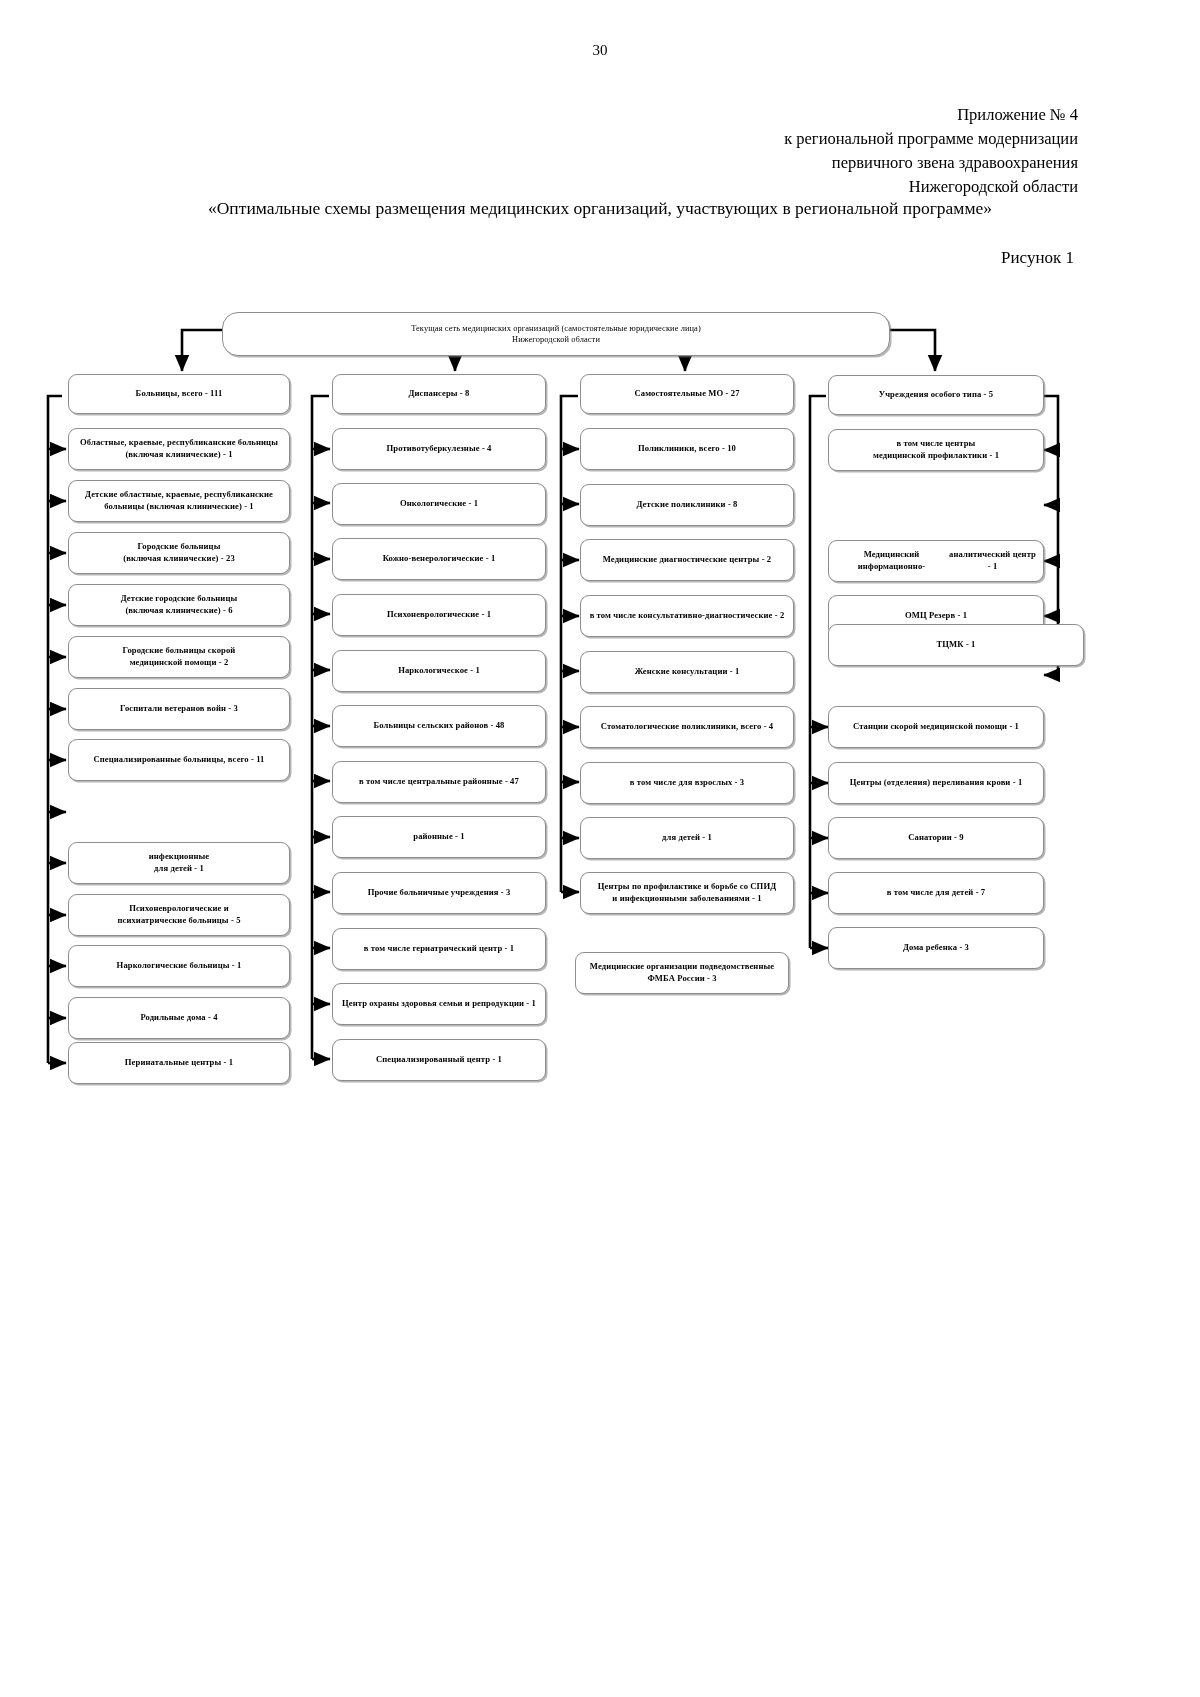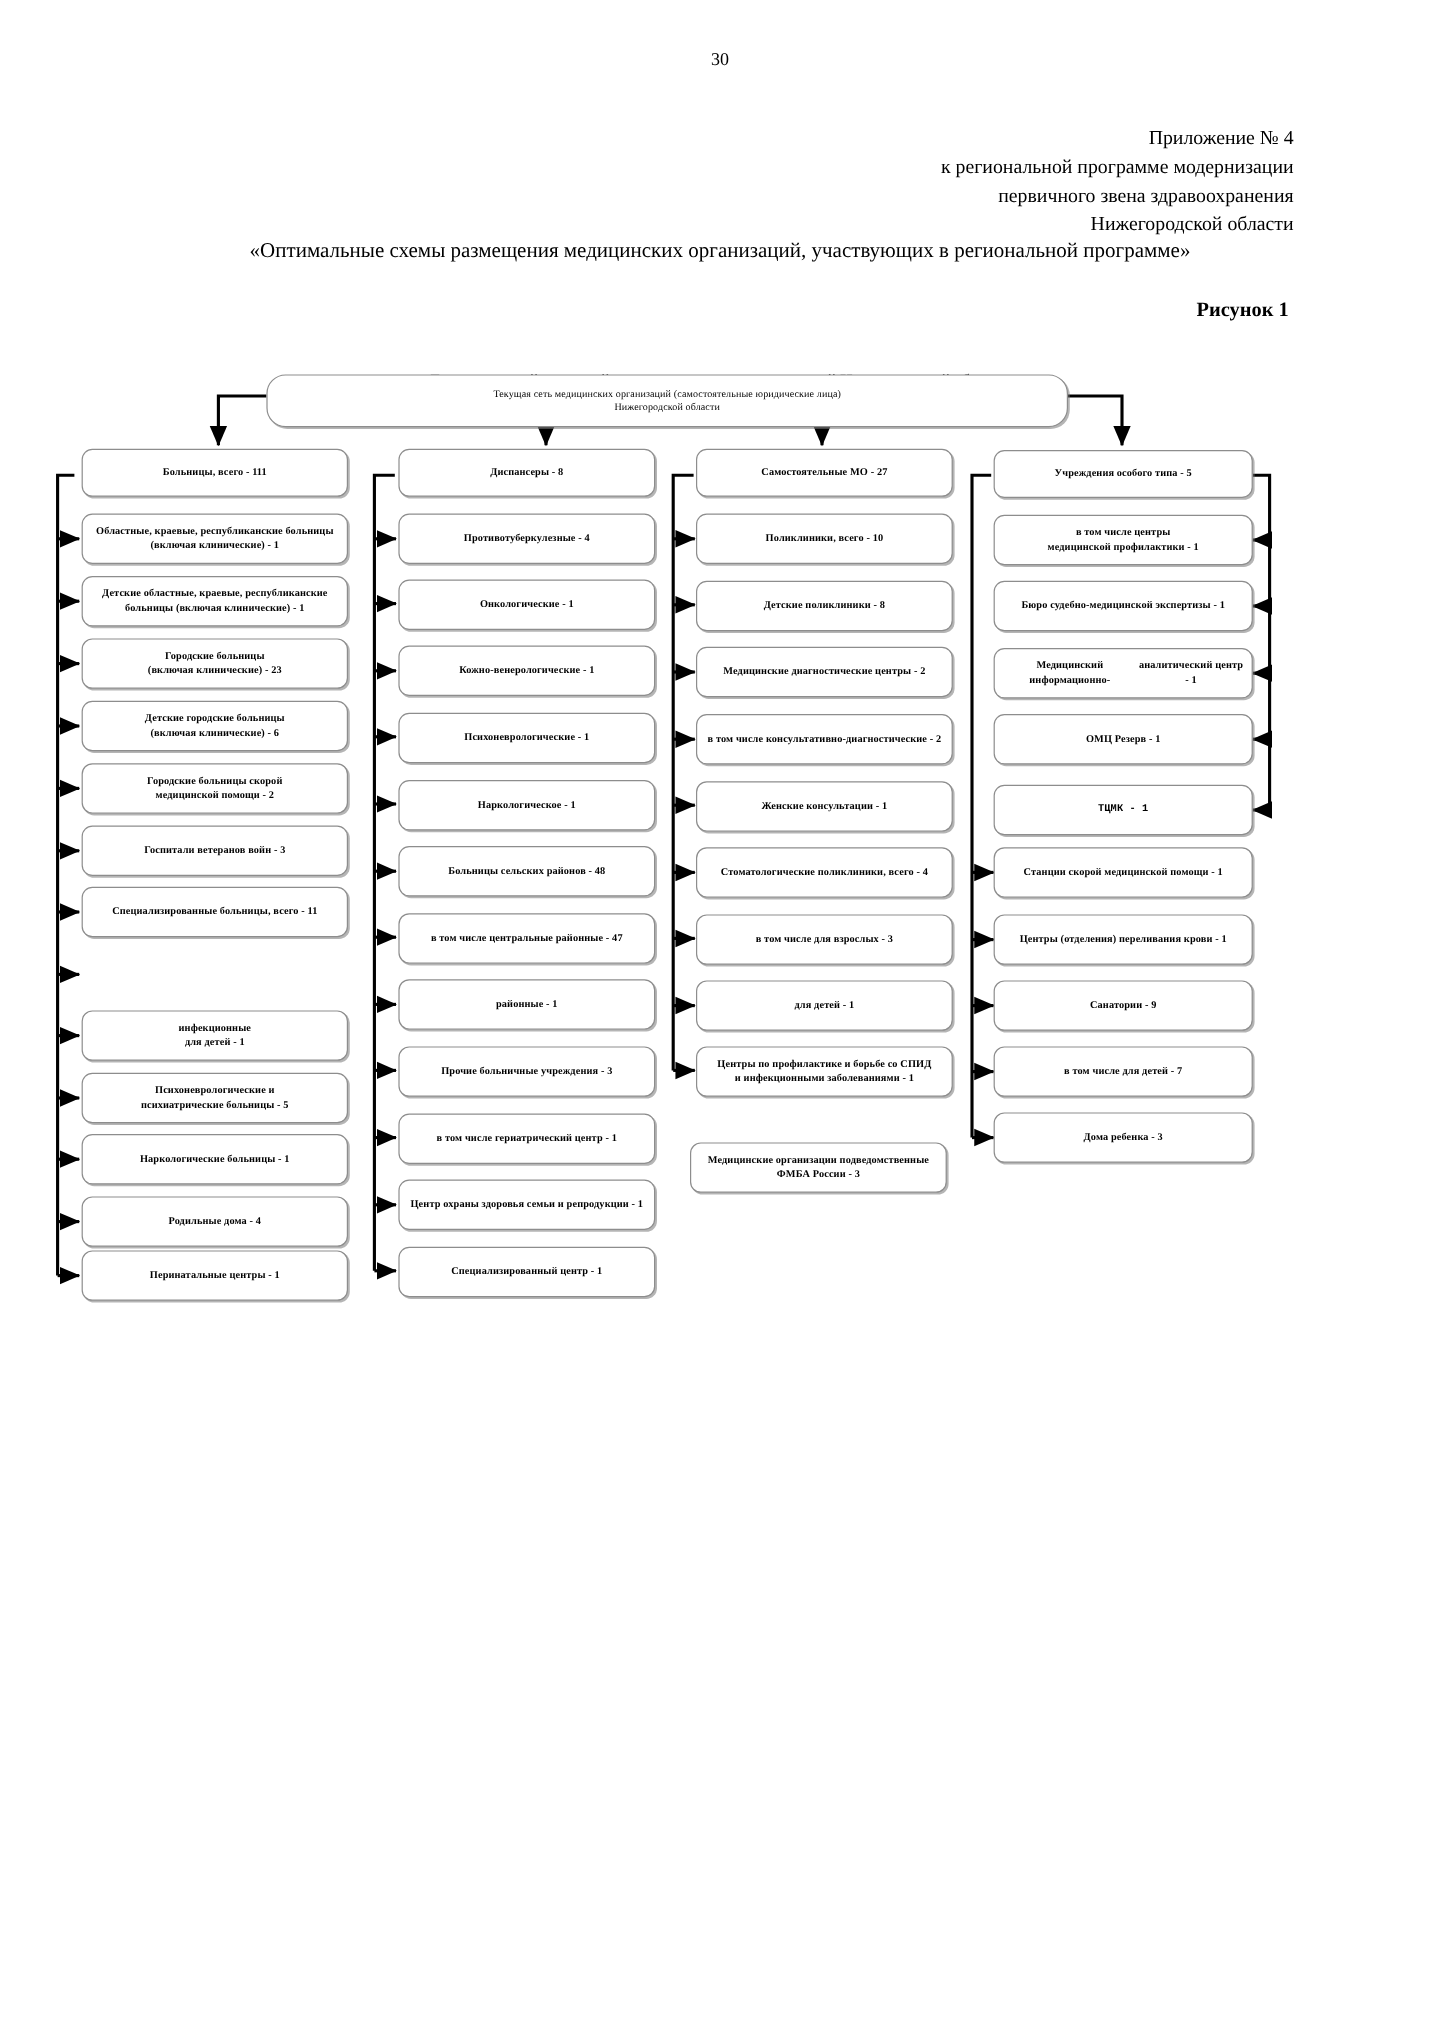--- a/index.html
+++ b/index.html
@@ -21,21 +21,21 @@
     position:absolute;top:103px;right:122px;text-align:right;
     font-size:16.5px;line-height:1.45;
   }
   .appendix div{white-space:nowrap;}
   .doc-title{
     position:absolute;top:198px;left:0;width:1200px;text-align:center;
     font-size:17.5px;
   }
   .figure-label{
     position:absolute;top:248px;right:126px;
-    font-size:17px;font-weight:bold;
+    font-size:17px;font-weight:normal;
   }
   .scheme-title{
     position:absolute;top:284px;left:0;width:1200px;text-align:center;
     font-size:13px;font-weight:bold;margin-top:25px;
   }
 
   
   .diagram{position:absolute;left:0;top:0;width:1200px;height:1697px;}
   svg.lines{position:absolute;left:0;top:0;width:1200px;height:1697px;pointer-events:none;}
 
@@ -277,31 +277,28 @@
       <span>ФМБА России - 3</span>
     </div>
 
     <div class="node" style="left:828px;top:375px;width:216px;height:40px;">
       <span>Учреждения особого типа - 5</span>
     </div>
     <div class="node" style="left:828px;top:429px;width:216px;height:42px;flex-direction:column;">
       <span>в том числе центры</span>
       <span>медицинской профилактики  - 1</span>
     </div>
-    <div class="node" style="left:828px;top:484px;width:216px;height:42px;">
-      <span>Бюро судебно-медицинской экспертизы - 1</span>
-    </div>
     <div class="node" style="left:828px;top:540px;width:216px;height:42px;flex-direction:row;">
       <span>Медицинский информационно-</span>
       <span>аналитический центр - 1</span>
     </div>
     <div class="node" style="left:828px;top:595px;width:216px;height:42px;">
       <span>ОМЦ Резерв - 1</span>
     </div>
-    <div class="node" style="left:828px;top:654px;width:216px;height:42px;font-family:Liberation Mono, monospace;">
+    <div class="node" style="left:828px;top:624px;width:256px;height:42px;">
       <span>ТЦМК - 1</span>
     </div>
     <div class="node" style="left:828px;top:706px;width:216px;height:42px;">
       <span>Станции скорой медицинской помощи - 1</span>
     </div>
     <div class="node" style="left:828px;top:762px;width:216px;height:42px;">
       <span>Центры (отделения) переливания крови - 1</span>
     </div>
     <div class="node" style="left:828px;top:817px;width:216px;height:42px;">
       <span>Санатории - 9</span>

